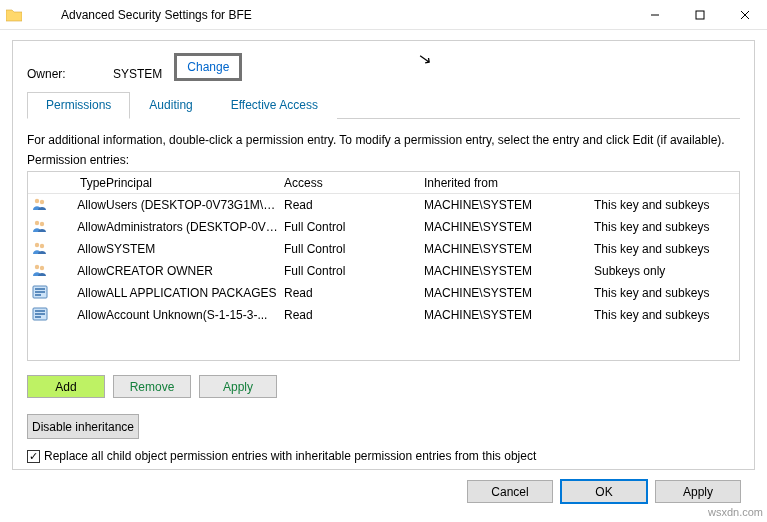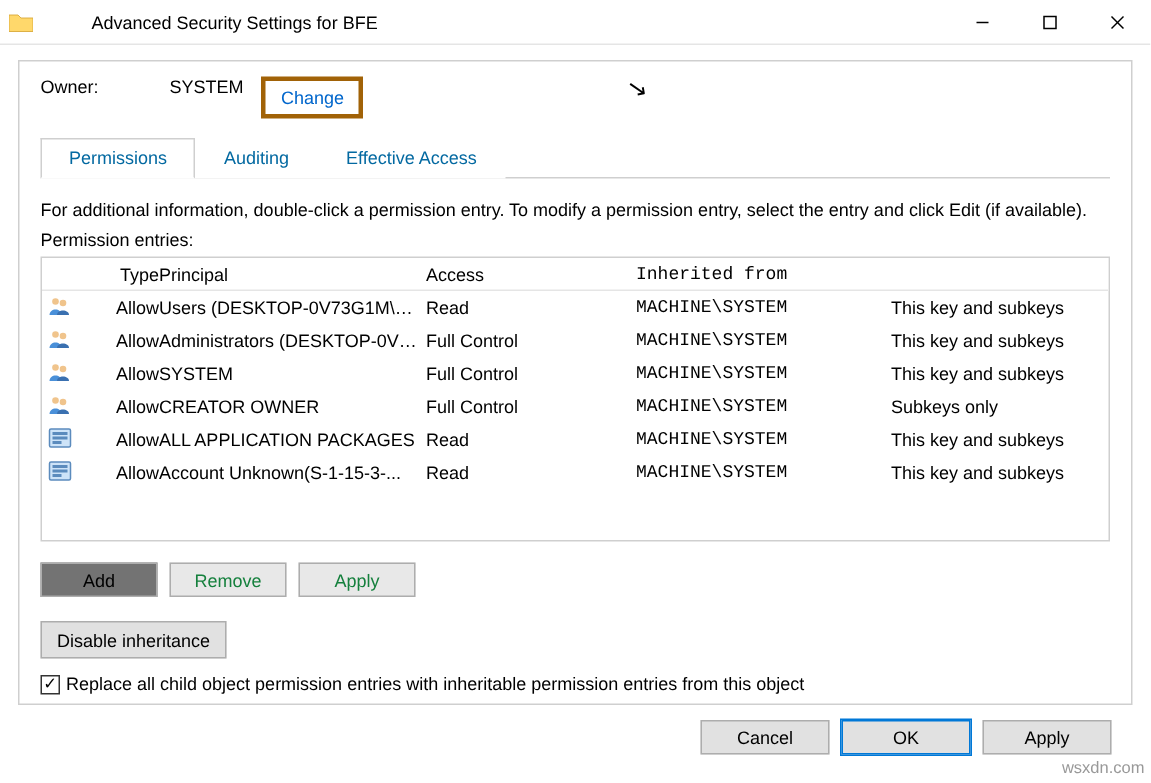--- a/index.html
+++ b/index.html
@@ -39,29 +39,29 @@
     padding: 10px 12px 0 12px;
   }
   .inner-panel {
     border: 1px solid #cfcfcf;
     padding: 10px 14px 10px 14px;
     height: 430px;
     position: relative;
   }
   .owner-row {
     display: flex;
-    align-items: flex-start;
+    align-items: flex-end;
     height: 30px;
     margin-bottom: 10px;
   }
   .owner-label { width: 86px; }
   .owner-value { margin-right: 12px; }
   .change-link {
     color: #0066cc;
-    border: 3px solid #a16207;
+    border: 3px solid #737373;
     padding: 4px 10px;
     display:inline-block;
   }
   .cursor-annot {
     position:absolute;
     left: 405px; top: 8px;
     font-size:16px;
     transform: rotate(-10deg);
   }
   .tabs {
@@ -98,41 +98,41 @@
     font-size: 12px;
   }
   .grid-header {
     border-bottom: 1px solid #e5e5e5;
     background: #fff;
   }
   .col-icon { width: 22px; padding-left:4px; }
   .col-type { width: 56px; text-align: right; }
   .col-principal { width: 178px; overflow:hidden; text-overflow:ellipsis; white-space:nowrap; padding-right:6px;}
   .col-access { width: 140px; }
-  .col-inherited { width: 170px; font-family: Liberation Mono, monospace; }
+  .col-inherited { width: 170px; }
   .col-applies { flex: 1; }
   .grid-header .col-icon { }
   .hdr { font-weight: normal; }
   .btn-row {
     margin-top: 14px;
     display: flex;
     gap: 8px;
   }
   .btn {
     min-width: 78px;
     height: 23px;
     border: 1px solid #adadad;
-    background: #737373;
+    background: #bef264;
     display:flex; align-items:center; justify-content:center;
     font-size: 12px;
   }
   .btn.disabled { color: #15803d; background:#e8e8e8; }
   .disable-inherit {
     margin-top: 16px;
-    width: 124px;
+    width: 112px;
     height: 25px;
     border: 1px solid #adadad;
     background: #e1e1e1;
     display:flex; align-items:center; justify-content:center;
   }
   .checkbox-row {
     margin-top: 10px;
     display: flex;
     align-items: center;
     gap: 4px;

